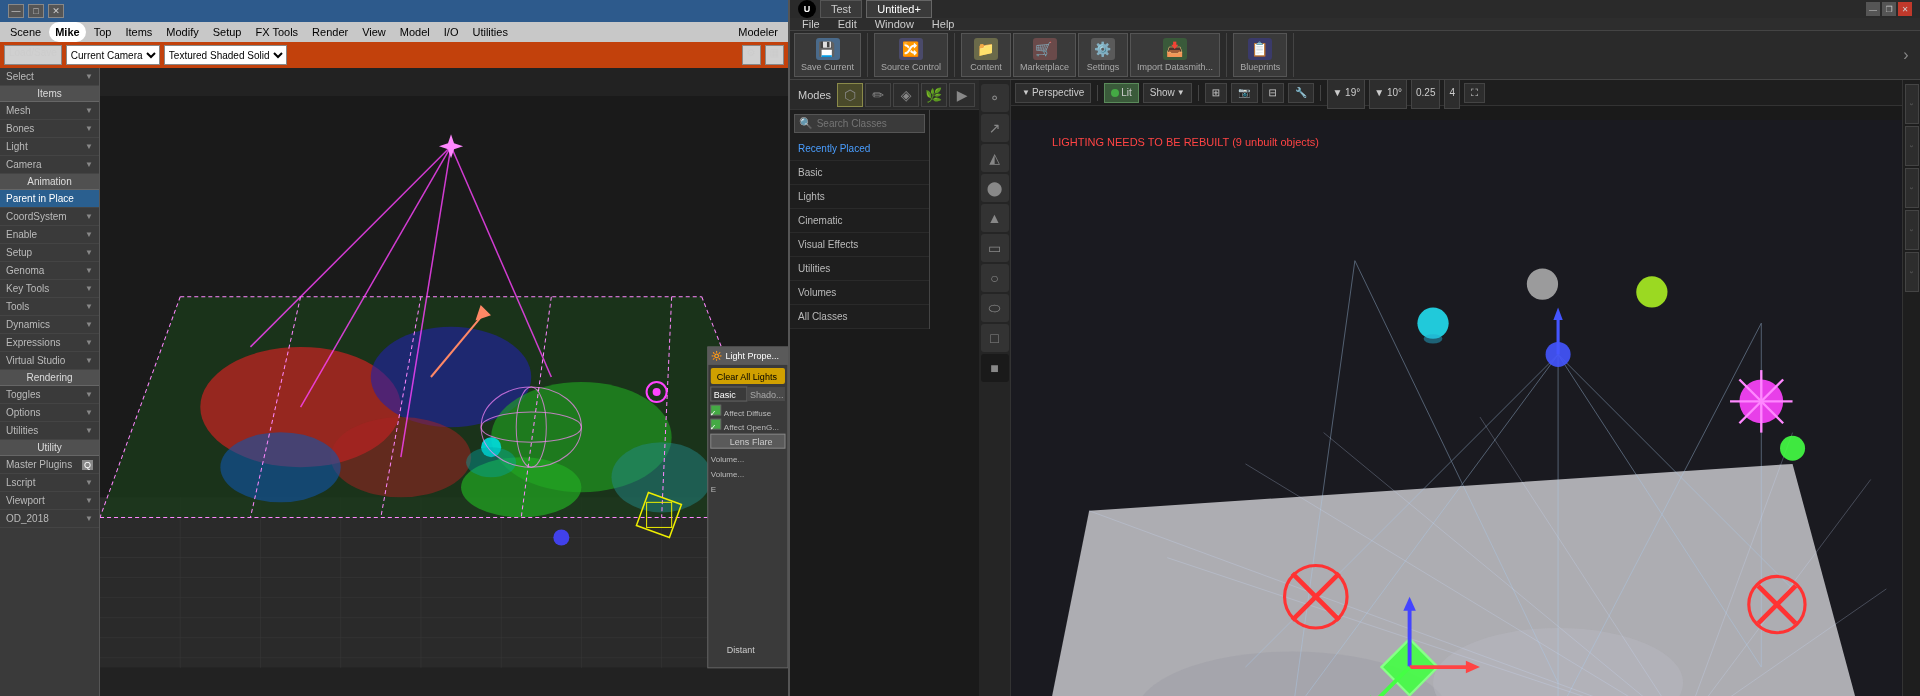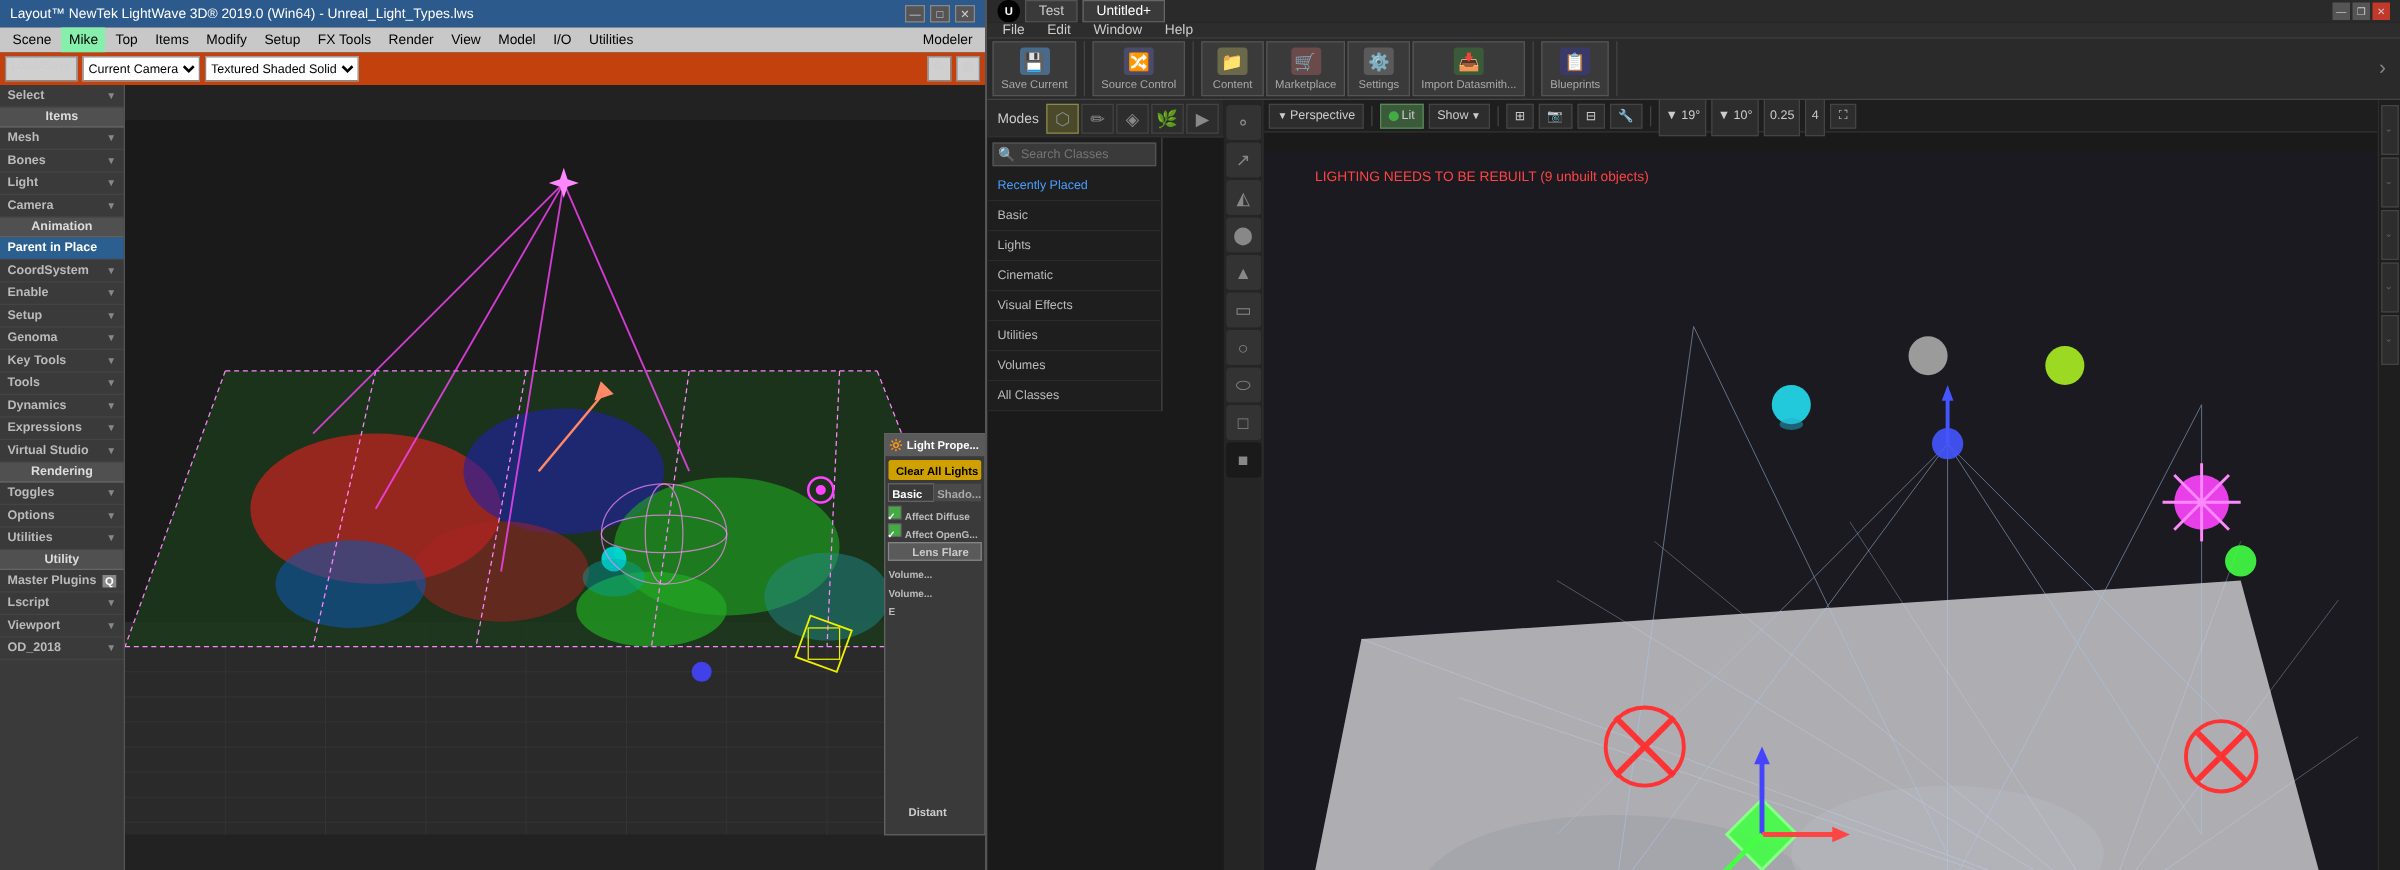--- a/index.html
+++ b/index.html
@@ -17,21 +17,21 @@
     
     #lw-menubar { background: #c8c8c8; height: 20px; display: flex; align-items: center; padding: 0 4px; gap: 2px; }
     #lw-menubar .menu-item { color: #000; padding: 0 6px; font-size: 11px; cursor: pointer; height: 100%; display: flex; align-items: center; }
 
     
     #lw-toolbar { background: #c2410c; height: 26px; display: flex; align-items: center; padding: 2px 4px; gap: 4px; }
     #lw-toolbar select { height: 20px; font-size: 10px; background: #fff; border: 1px solid #888; }
     #lw-toolbar .tb-btn { background: #d0d0d0; border: 1px solid #888; padding: 1px 4px; font-size: 10px; cursor: pointer; height: 20px; }
 
     
-    #lw-main { display: flex; flex: 1; font-weight: bold; }
+    #lw-main { display: flex; flex: 1; }
 
     
     #lw-sidebar { width: 100px; background: #3a3a3a; display: flex; flex-direction: column; border-right: 1px solid #555; }
 
     #lw-sidebar .section-header { background: #505050; color: #ddd; font-size: 10px; padding: 2px 4px; text-align: center; border-bottom: 1px solid #666; }
     #lw-sidebar .sidebar-item { padding: 3px 6px; font-size: 10px; color: #bbb; cursor: pointer; display: flex; align-items: center; justify-content: space-between; border-bottom: 1px solid #444; }
     #lw-sidebar .sidebar-item.active { background: #2a5f8f; color: #fff; }
     #lw-sidebar .sidebar-item .arrow { color: #888; font-size: 8px; }
 
     
@@ -102,31 +102,30 @@
     .mode-btn { background: #2d2d2d; border: 1px solid #444; width: 26px; height: 24px; cursor: pointer; display: flex; align-items: center; justify-content: center; font-size: 14px; color: #888; }
     .mode-btn.active { background: #4a4a2a; border-color: #8a8a4a; }
     .mode-label { font-size: 11px; color: #ccc; padding: 0 4px; }
   </style>
 </head>
 <body>
 
 <div id="lightwave-panel">
 
   <div id="lw-titlebar">
-    <span class="title">Layout™ NewTek LightWave 3D® 2019.0 (Win64) - Unreal_Light_Types.lws</span>
     <div class="win-controls">
       <div class="win-btn">—</div>
       <div class="win-btn">□</div>
       <div class="win-btn">✕</div>
     </div>
   </div>
 
   <div id="lw-menubar">
     <div class="menu-item">Scene</div>
-    <div class="menu-item" style="background:#86efac; font-weight:normal;">Mike</div>
+    <div class="menu-item" style="background:#ffffff; font-weight:bold;border-radius:10px;">Mike</div>
     <div class="menu-item">Top</div>
     <div class="menu-item">Items</div>
     <div class="menu-item">Modify</div>
     <div class="menu-item">Setup</div>
     <div class="menu-item">FX Tools</div>
     <div class="menu-item">Render</div>
     <div class="menu-item">View</div>
     <div class="menu-item">Model</div>
     <div class="menu-item">I/O</div>
     <div class="menu-item">Utilities</div>

